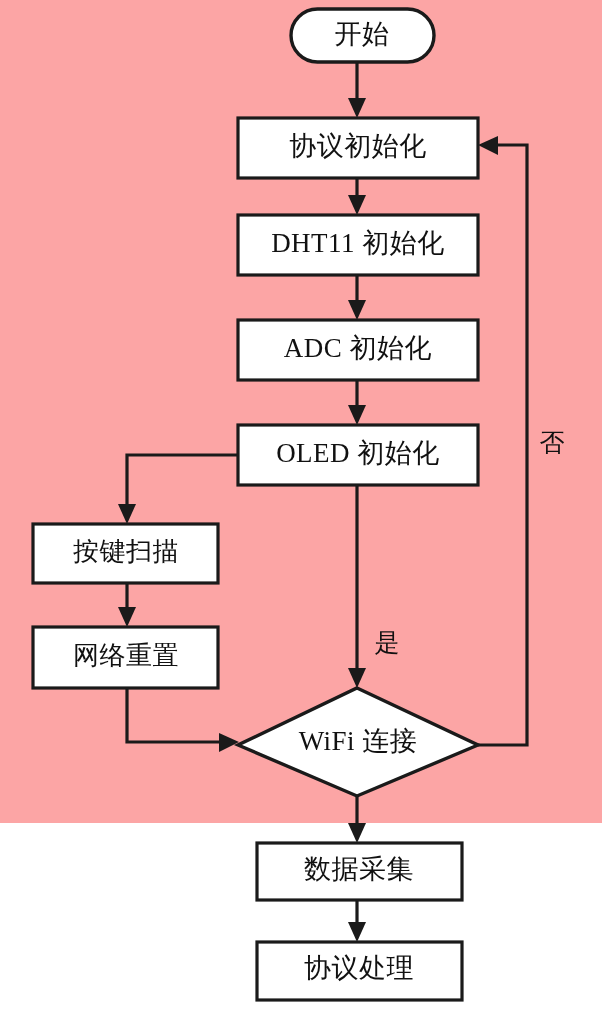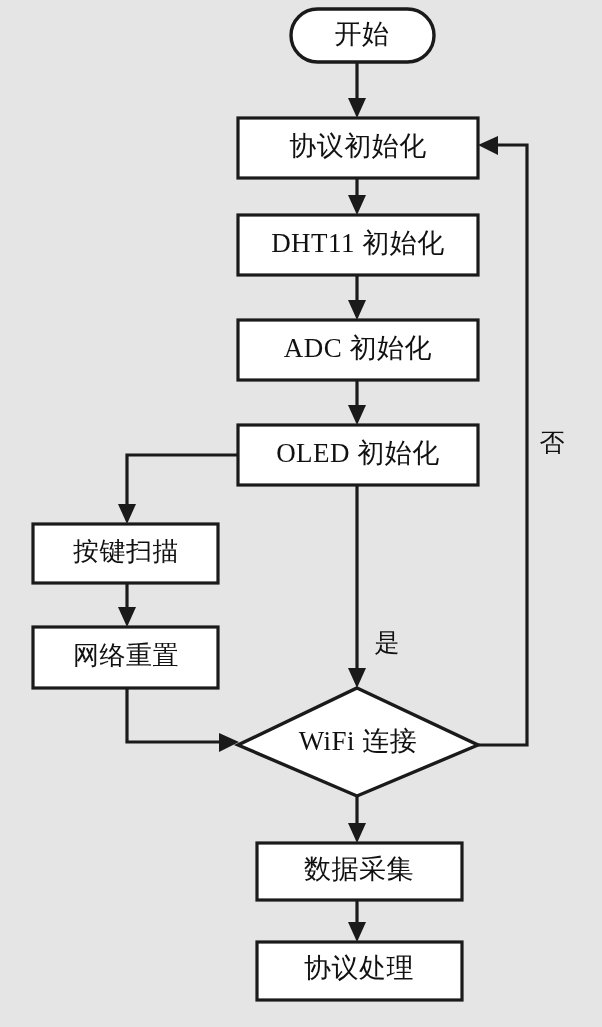--- a/index.html
+++ b/index.html
@@ -9,22 +9,22 @@
   }
   body {
     width: 602px;
     height: 1027px;
     font-family: "Liberation Serif", "DejaVu Serif", serif;
     overflow: hidden;
   }
   #flowchart-root {
     position: relative;
     width: 602px;
-    height: 1027px;
-    background: #e5e5e5;
+    height: 823px;
+    background: #fca5a5;
   }
   svg.chart-canvas {
     display: block;
     width: 602px;
     height: 1027px;
   }
   .node-shape {
     fill: #ffffff;
     stroke: #1a1a1a;
     stroke-width: 3.2;

